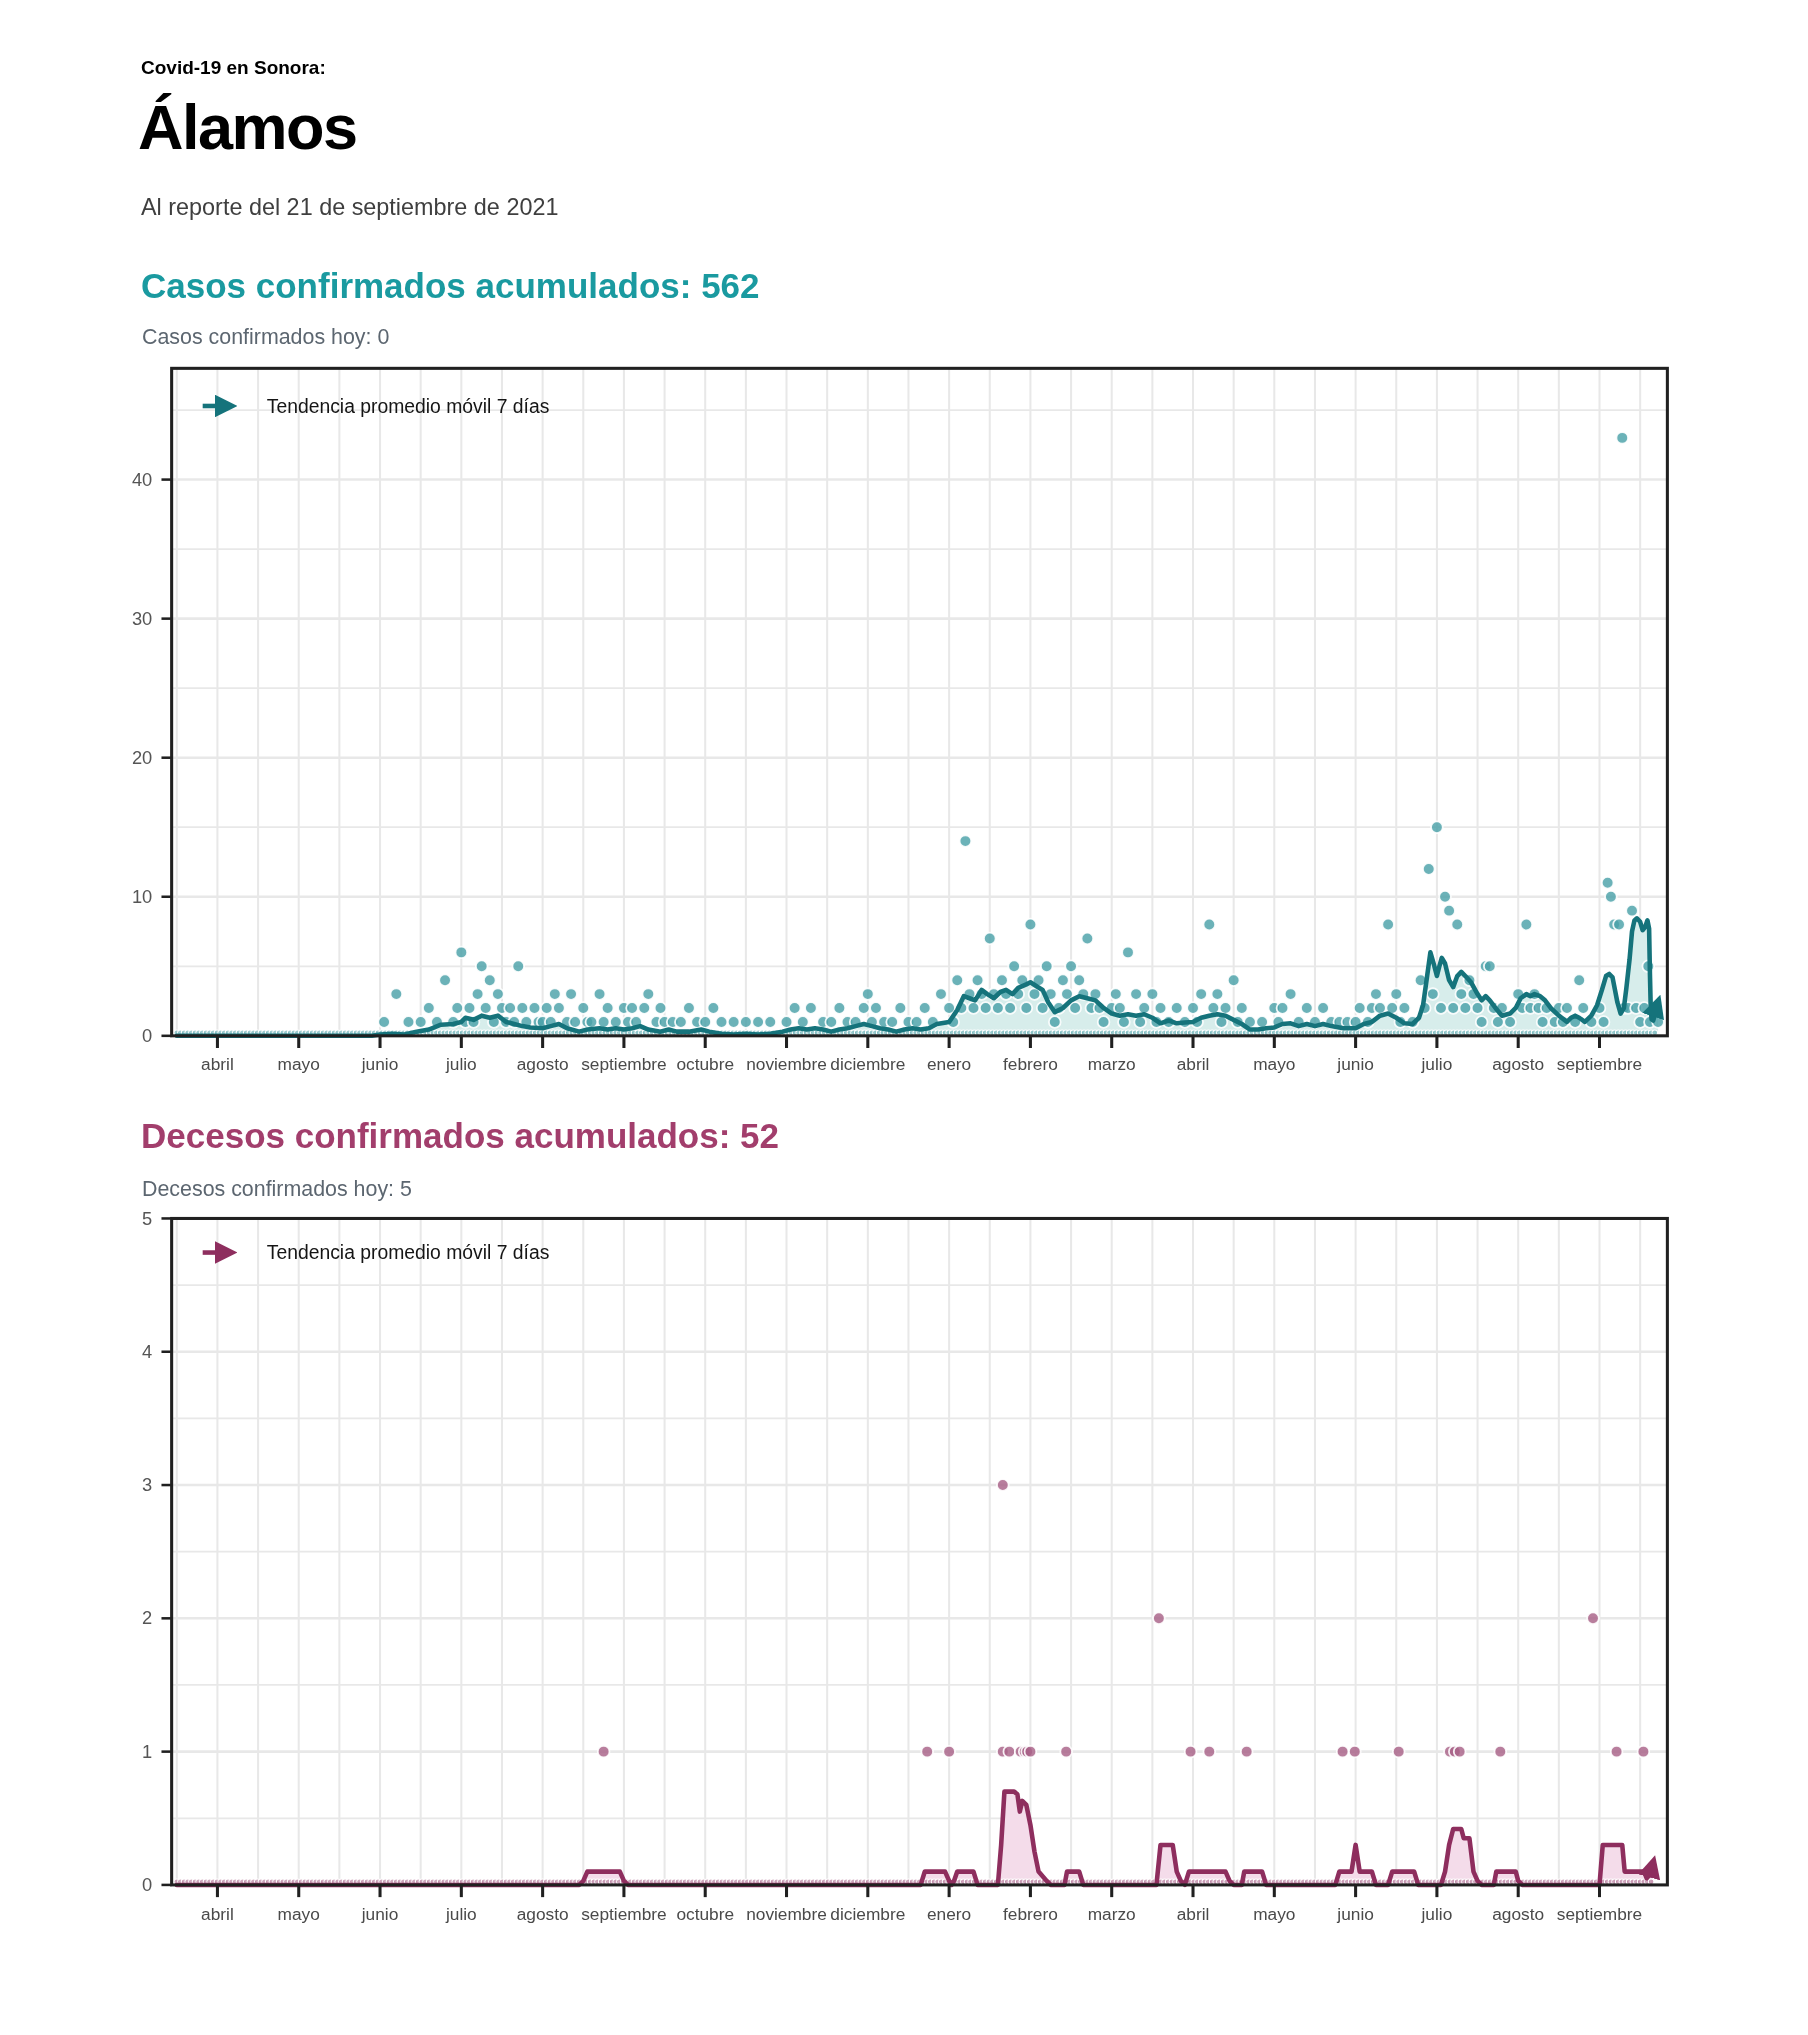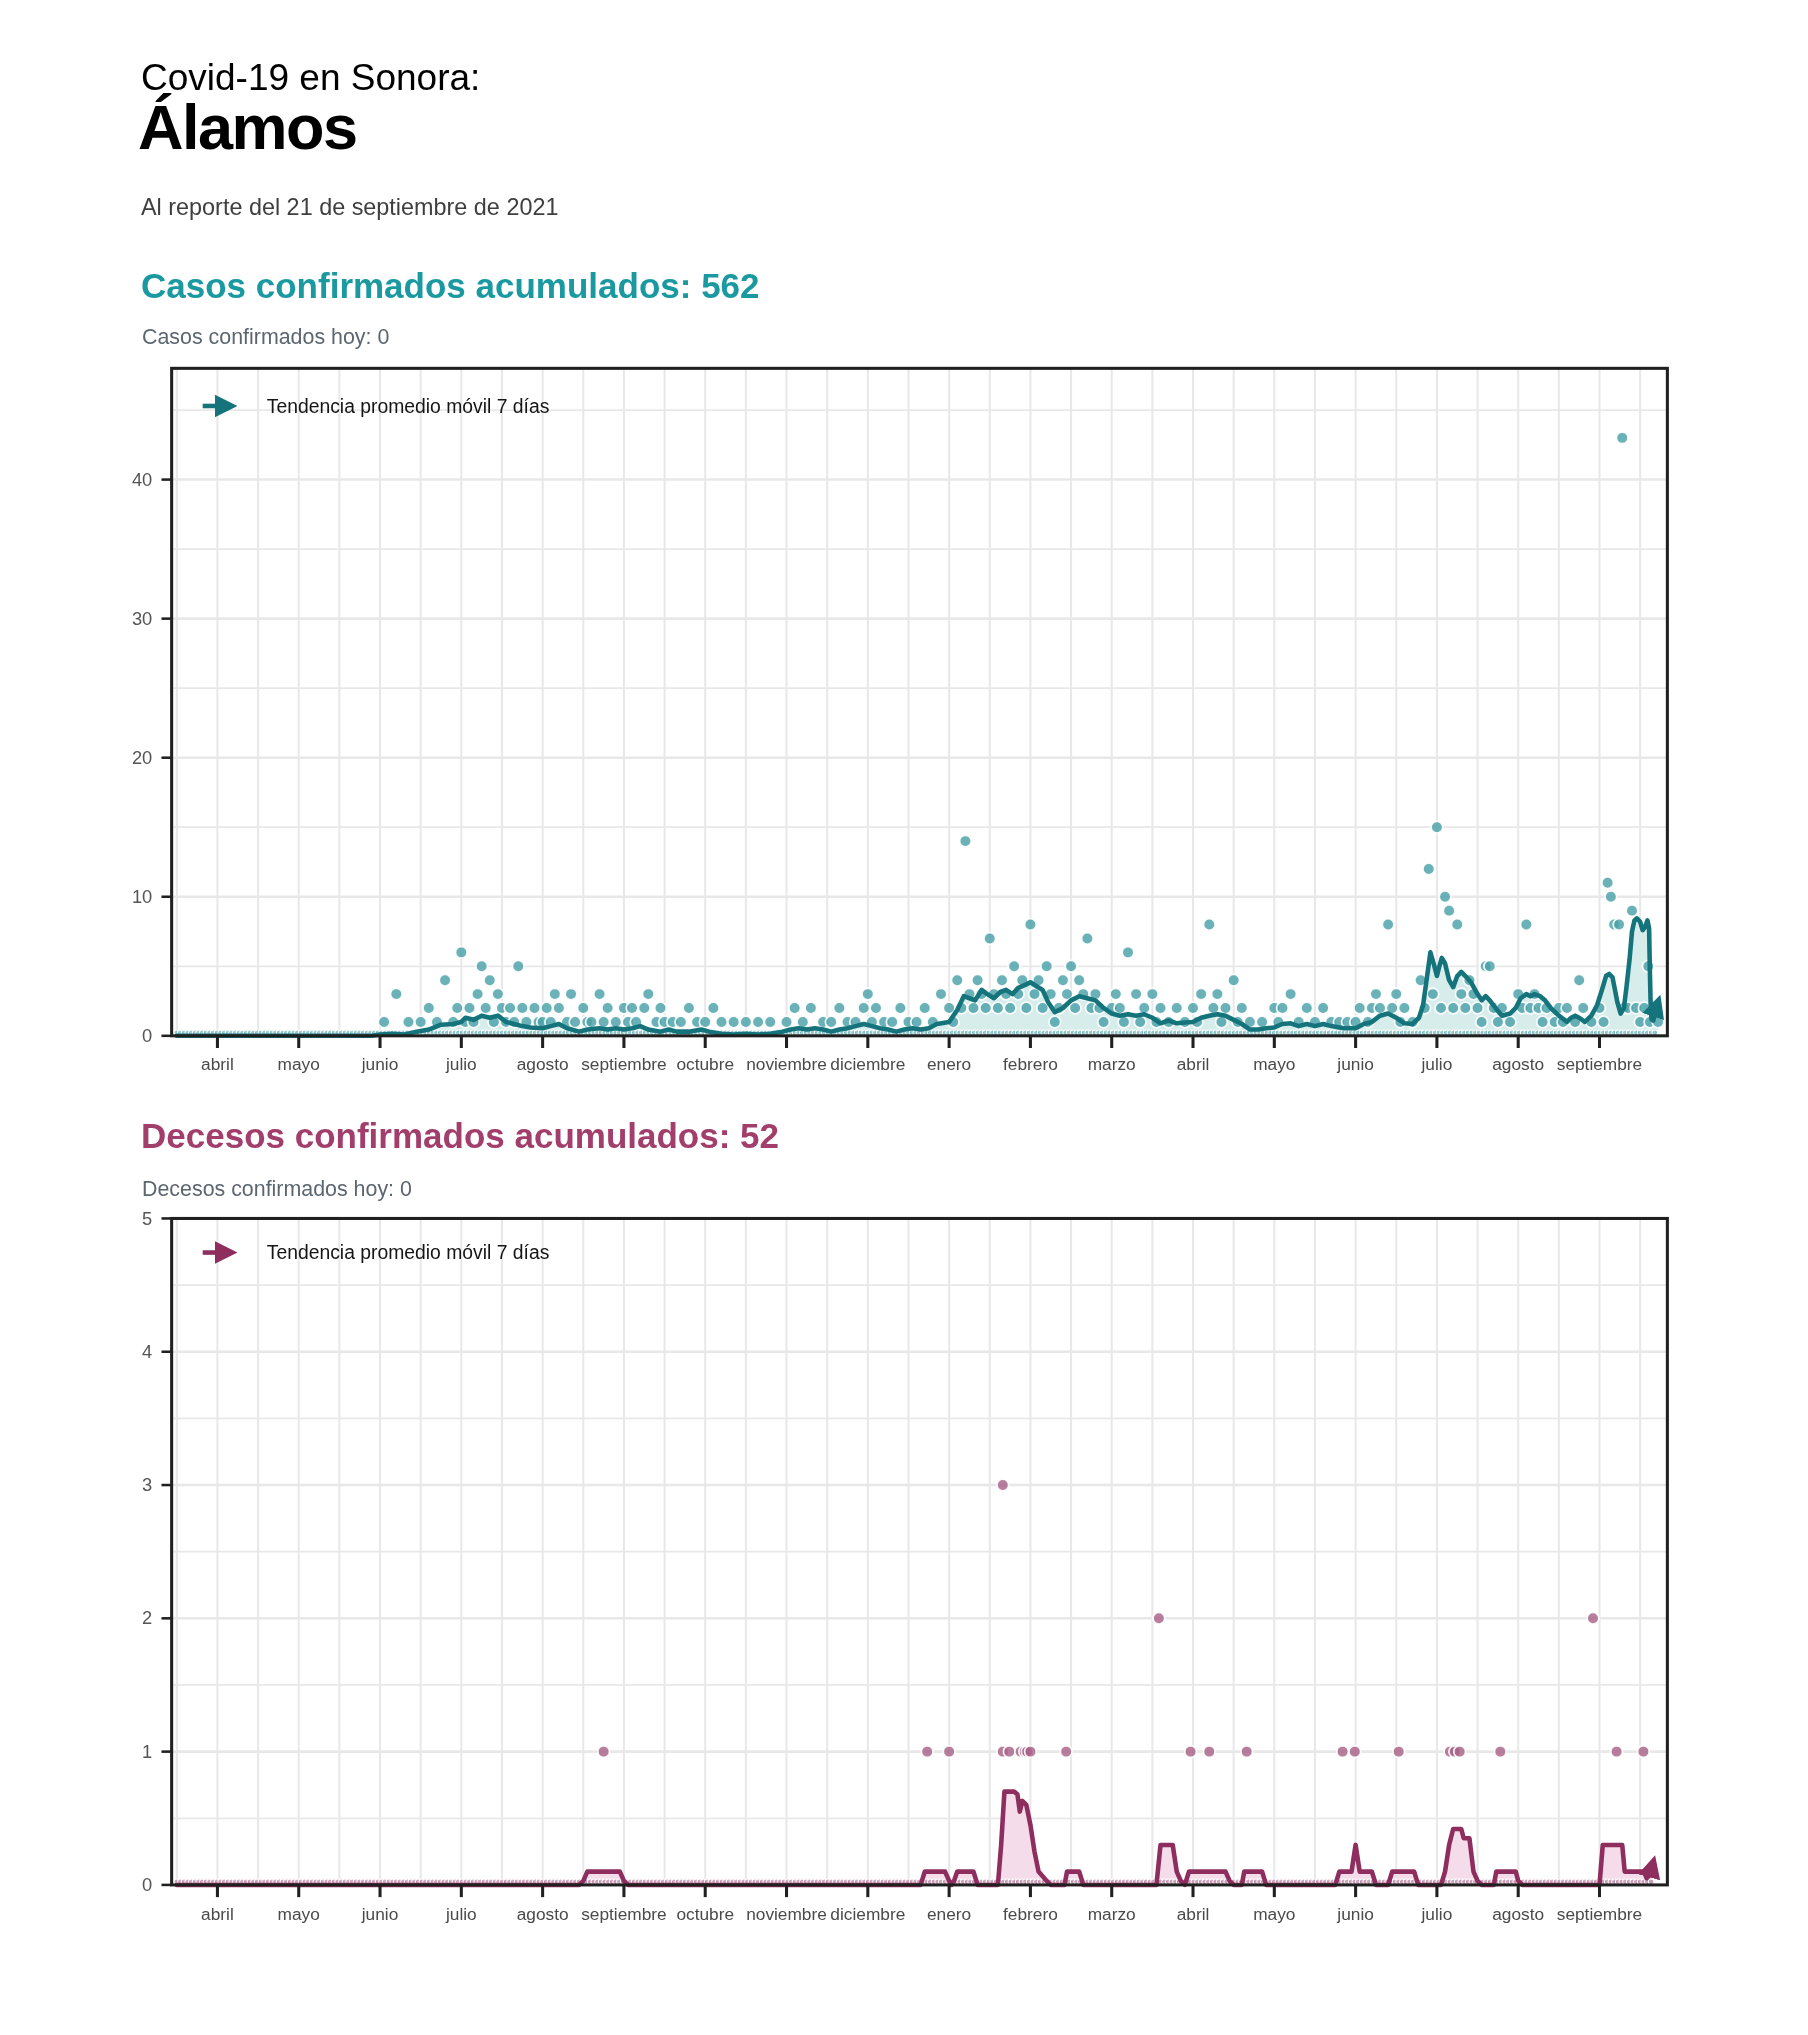--- a/index.html
+++ b/index.html
@@ -1,19 +1,19 @@
 <!DOCTYPE html>
 <html style="font-size:8.1px"><head>
 <meta charset="utf-8">
 <style>
   html,body{margin:0;padding:0;background:#ffffff;}
   body{width:1809px;height:2035px;position:relative;overflow:hidden;
        font-family:"Liberation Sans", sans-serif;}
   .abs{position:absolute;}
-  .kicker{left:141px;top:57px;font-size:37px;font-weight:normal;color:#000;}
+  .kicker{left:141px;top:57px;font-size:19px;font-weight:bold;color:#000;}
   .big-title{left:138px;top:91px;font-size:63px;font-weight:bold;color:#000;letter-spacing:-1.5px;}
   .date-line{left:141px;top:194px;font-size:23.4px;color:#3f3f3f;}
   .sec-title{font-size:35px;font-weight:bold;}
   .sec-title.cases{left:141px;top:266px;color:#1a9aa0;}
   .sec-title.deaths{left:141px;top:1116px;color:#a23e6c;}
   .sec-sub{font-size:21.4px;color:#5c6670;}
   .sec-sub.cases{left:142px;top:325px;}
   .sec-sub.deaths{left:142px;top:1177px;}
   .footer{right:132px;top:1952px;text-align:right;font-size:18.3px;color:#101010;line-height:1.42;}
   svg#charts-canvas{position:absolute;left:0;top:0;}
@@ -1295,17 +1295,17 @@
   </svg>
 
 <div class="abs kicker">Covid-19 en Sonora:</div>
 <div class="abs big-title">Álamos</div>
 <div class="abs date-line">Al reporte del 21 de septiembre de 2021</div>
 
 <div class="abs sec-title cases">Casos confirmados acumulados: 562</div>
 <div class="abs sec-sub  cases">Casos confirmados hoy: 0</div>
 
 <div class="abs sec-title deaths">Decesos confirmados acumulados: 52</div>
-<div class="abs sec-sub  deaths">Decesos confirmados hoy: 0</div>
+<div class="abs sec-sub  deaths">Decesos confirmados hoy: 5</div>
 
 <div class="abs footer">
 </div>
 
 
 </body></html>

